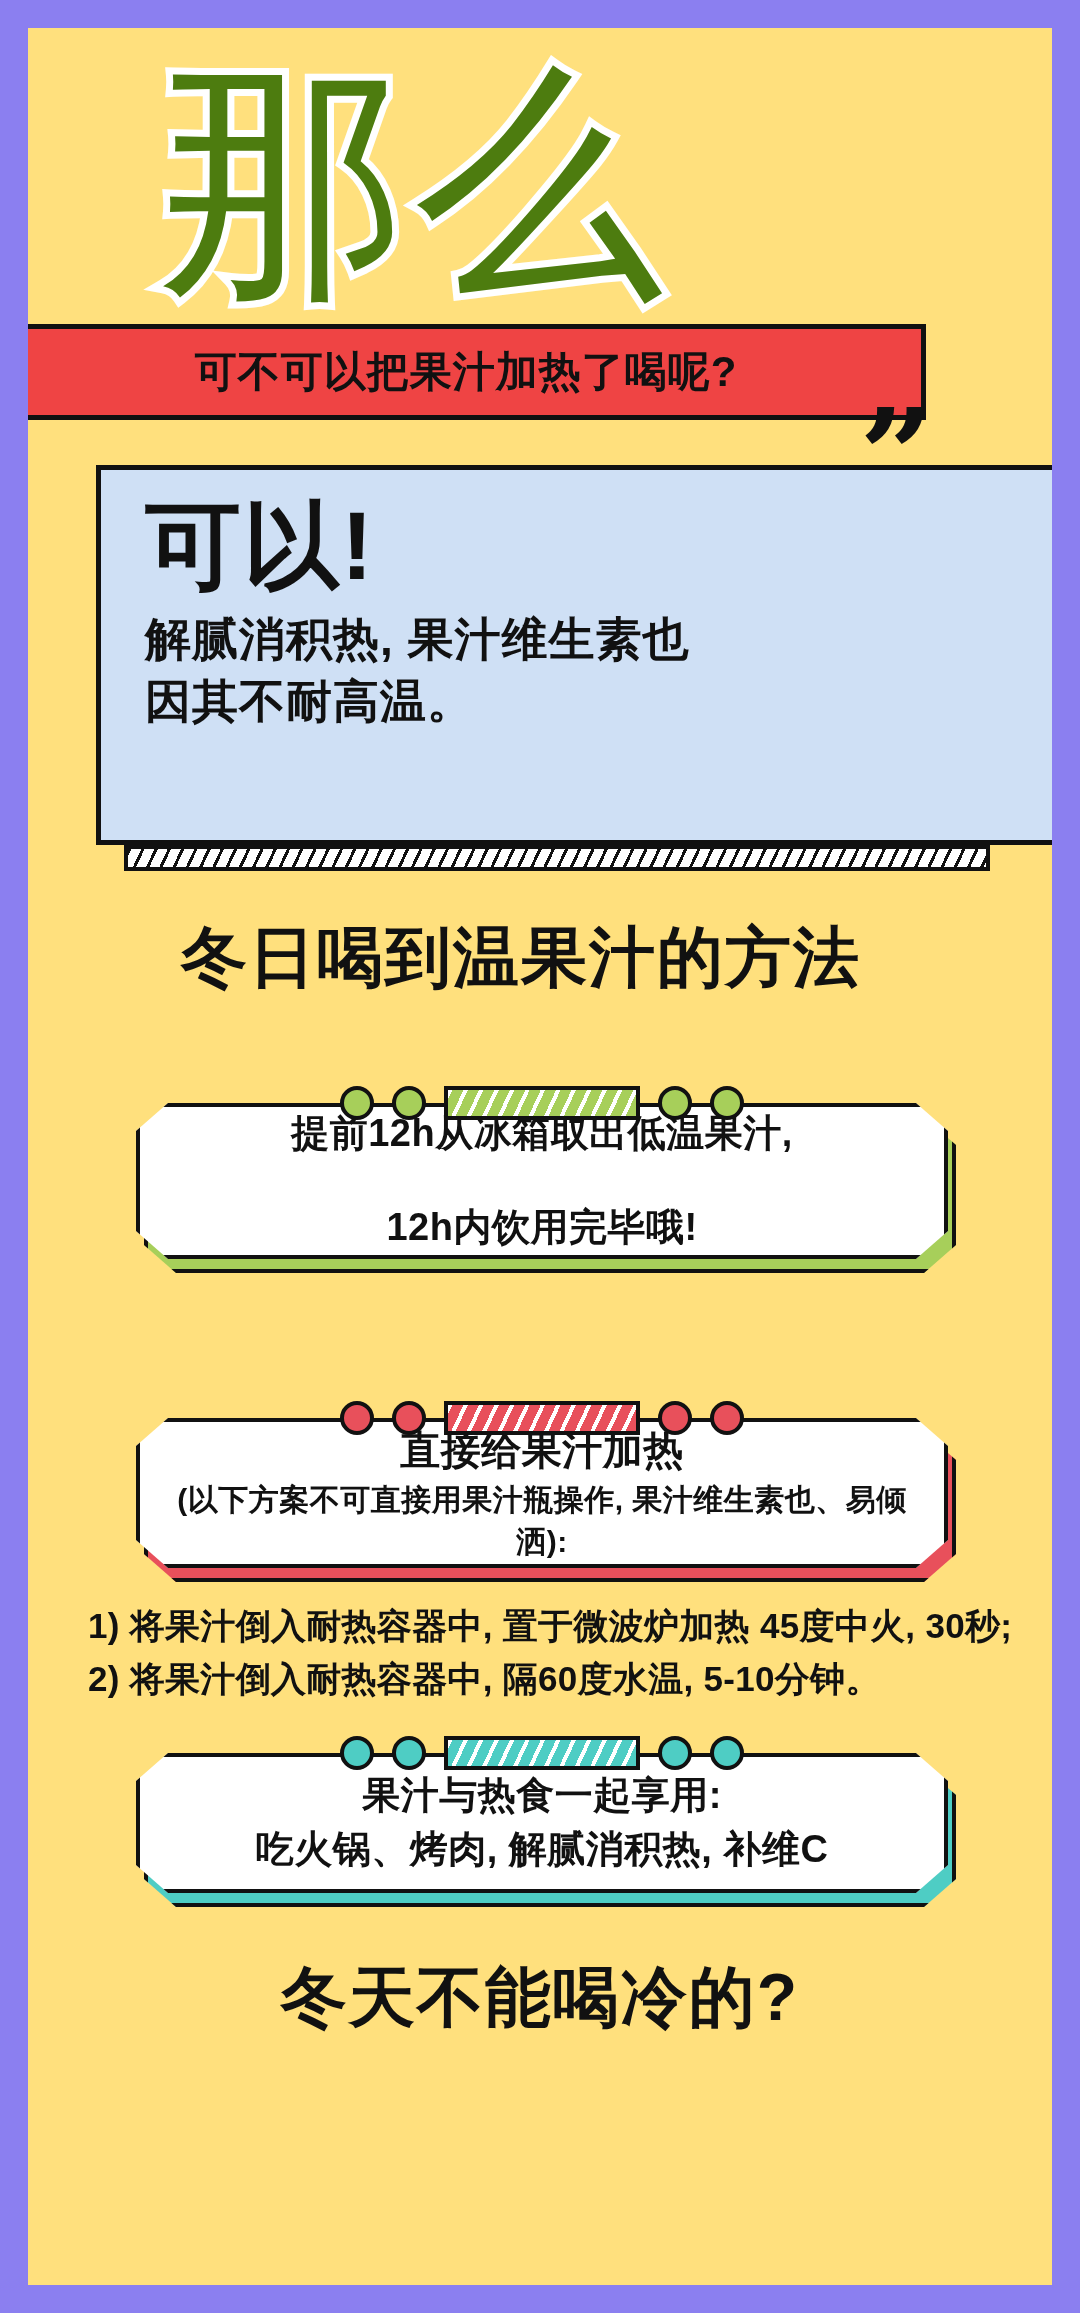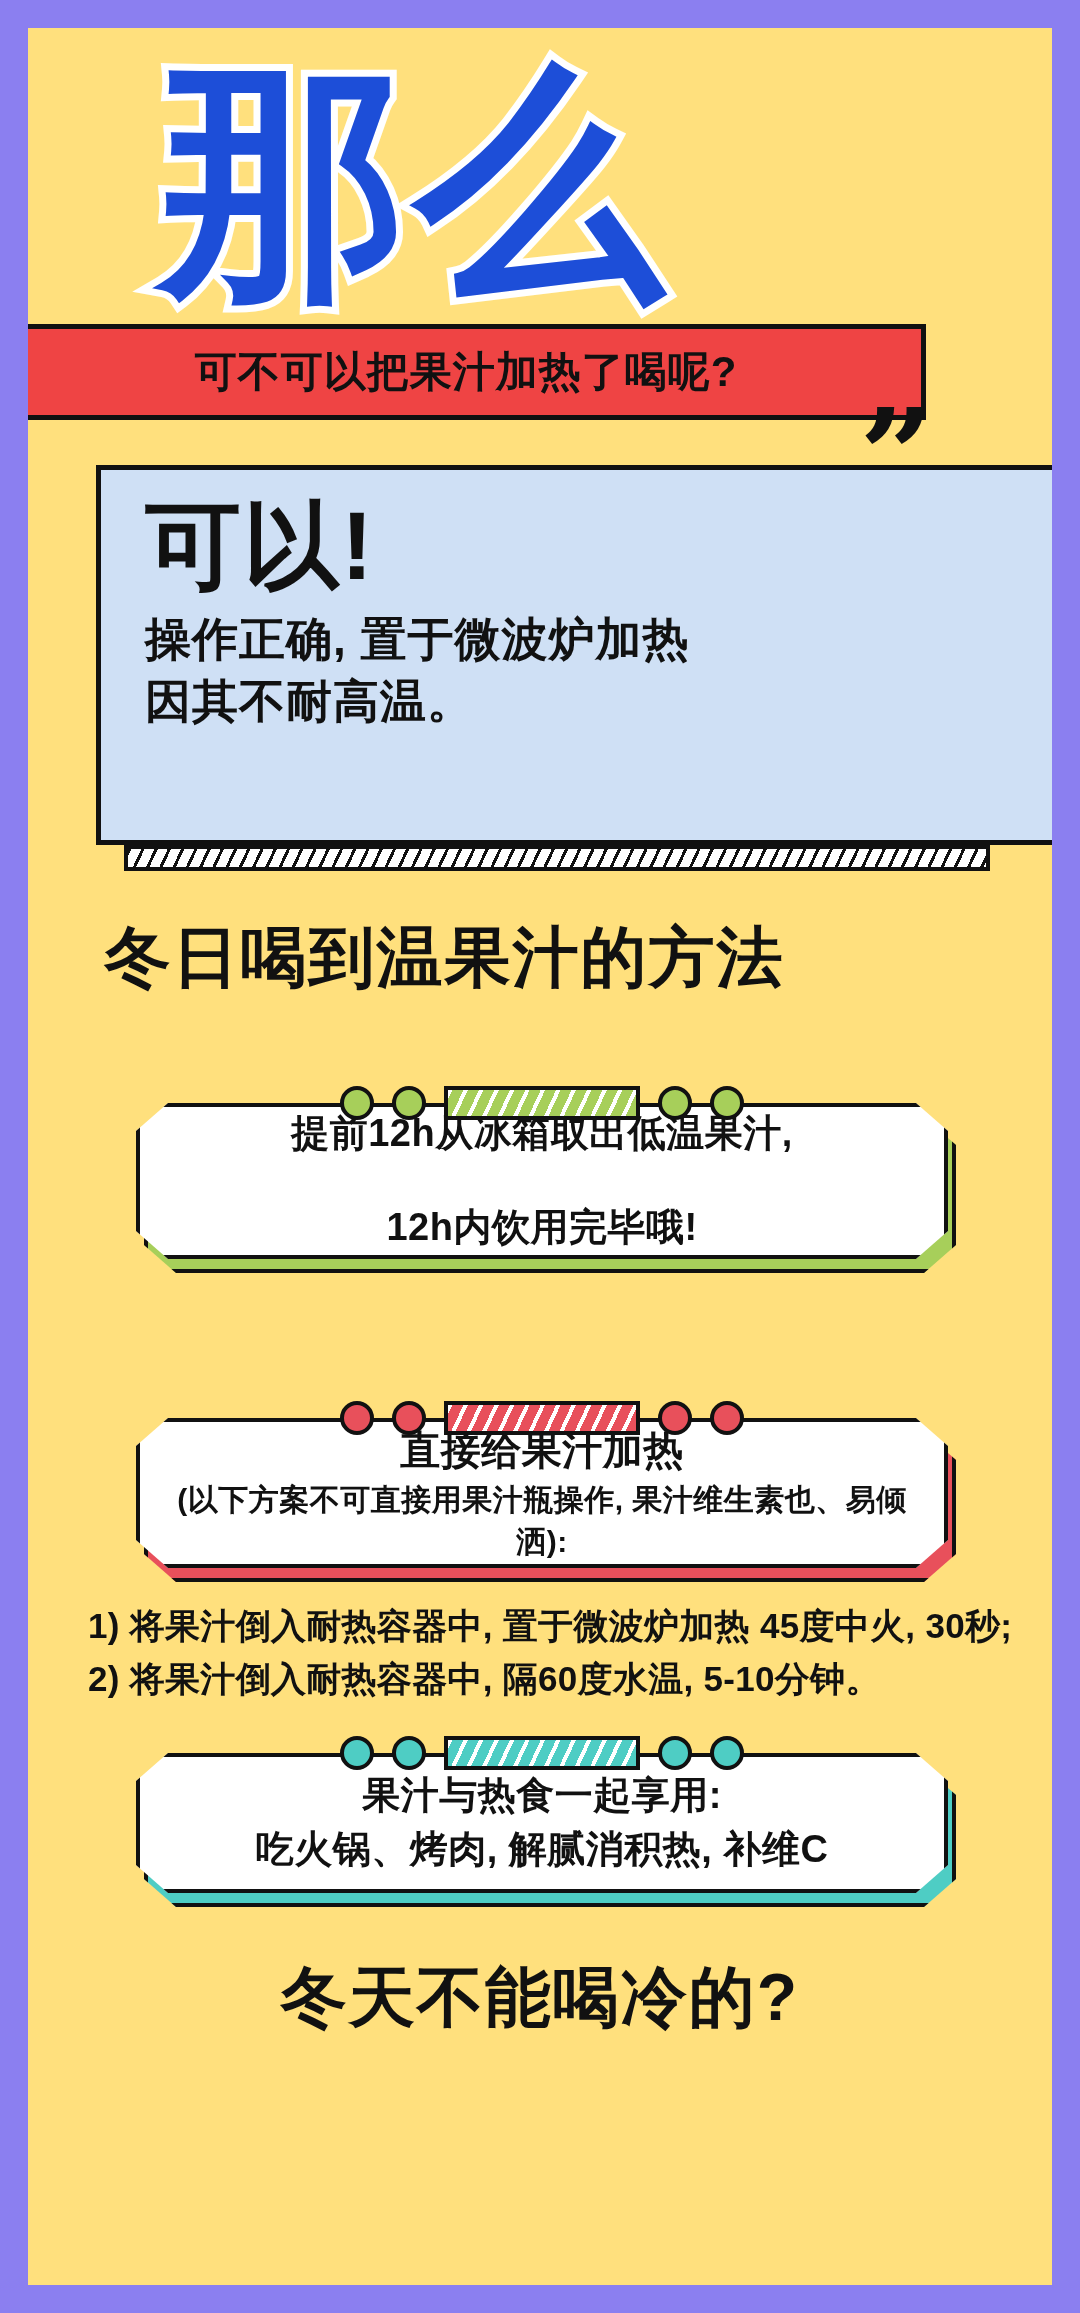--- a/index.html
+++ b/index.html
@@ -34,24 +34,24 @@
   
   .headline-wrap {
     position: absolute;
     left: 130px;
     top: 30px;
     width: 760px;
     height: 290px;
   }
   .headline {
     font-size: 250px;
-    font-weight: 700;
+    font-weight: 400;
     line-height: 1;
     letter-spacing: 6px;
-    color: #1d4ed8;
+    color: #4d7c0f;
     -webkit-text-stroke: 14px #ffffff;
     paint-order: stroke fill;
     white-space: nowrap;
     font-family: "DejaVu Sans", "Liberation Sans", sans-serif;
   }
 
   
   .qbanner {
     position: absolute;
     left: -22px;
@@ -123,21 +123,21 @@
     background:
       repeating-linear-gradient(115deg, #111 0 3px, #fff 3px 12px);
   }
 
   
   .section-title {
     position: absolute;
     left: 0;
     top: 885px;
     width: 833px;
-    text-align: center;
+    text-align: right;
     font-size: 66px;
     font-weight: 900;
     color: #111;
     letter-spacing: 2px;
   }
 
   
   .card {
     position: absolute;
     left: 108px;
@@ -273,21 +273,21 @@
     </div>
 
     <div class="qbanner">
       <span>可不可以把果汁加热了喝呢?</span>
     </div>
 
     <div class="quote-mark">”</div>
 
     <div class="answer-box">
       <div class="answer-big">可以!</div>
-      <div class="answer-sub">操作正确, 置于微波炉加热</div>
+      <div class="answer-sub">解腻消积热, 果汁维生素也</div>
       <div class="answer-sub" style="margin-top:0">因其不耐高温。</div>
     </div>
     <div class="answer-base"></div>
 
     <div class="section-title">冬日喝到温果汁的方法</div>
 
     <div class="card green" style="top:1075px; height:156px;">
       <div class="shadow"></div>
       <div class="body" style="height:156px;gap:40px;">
         <div class="line">提前12h从冰箱取出低温果汁,</div>

